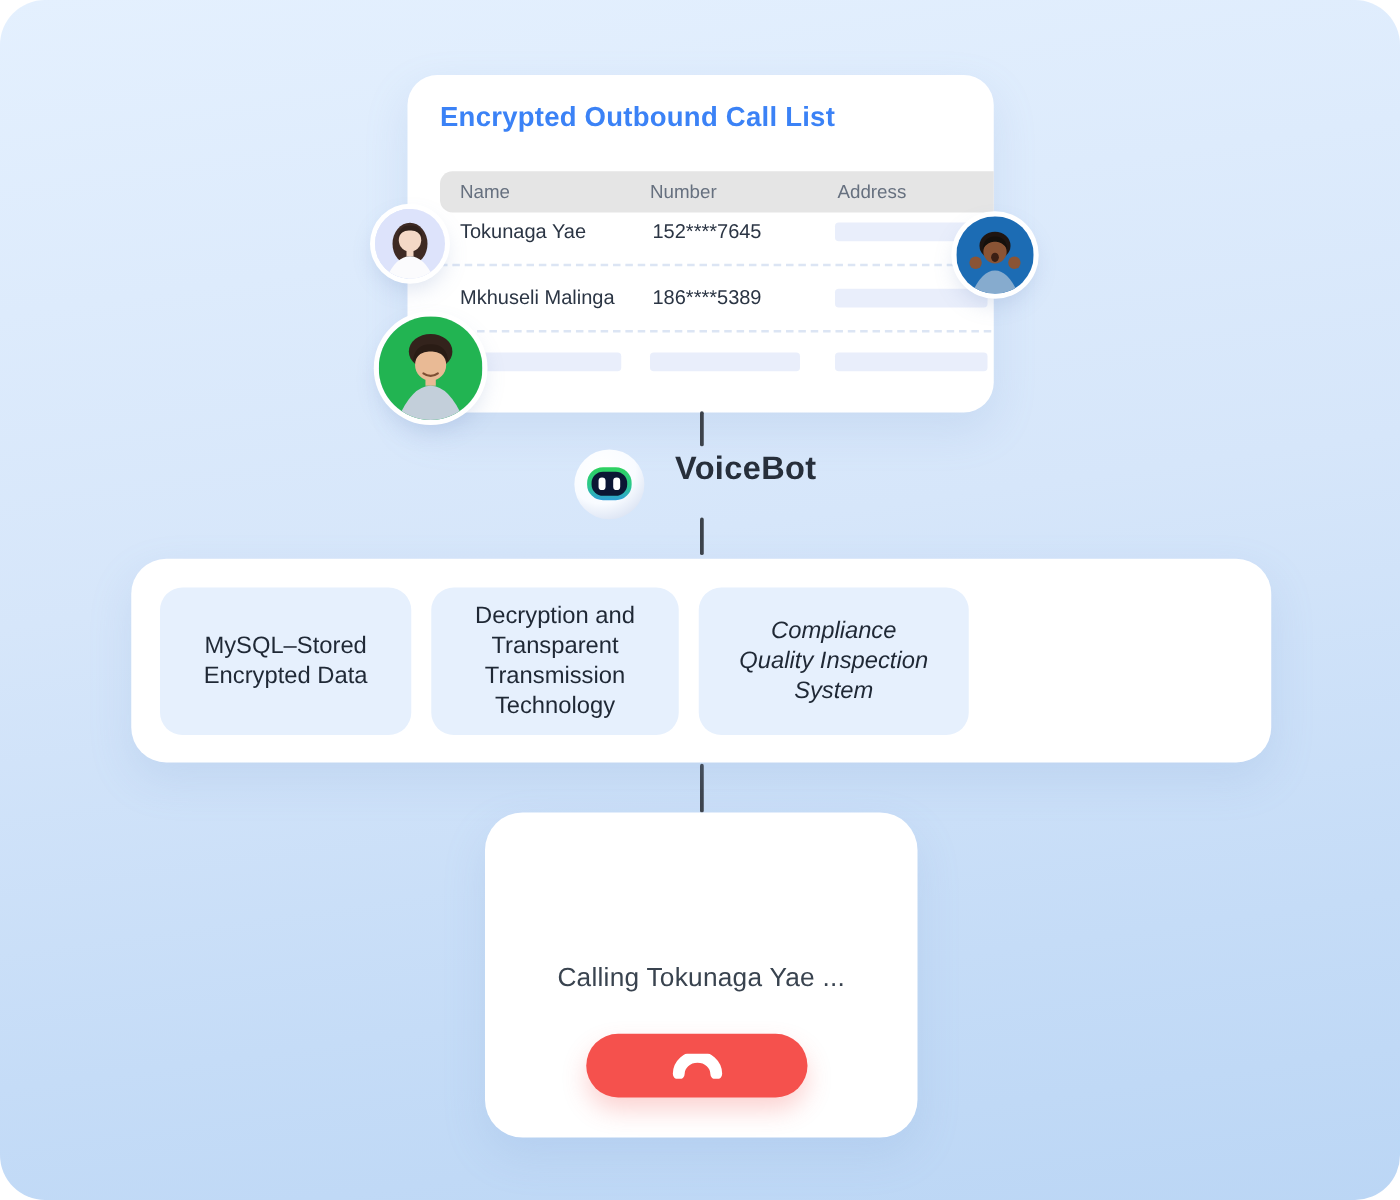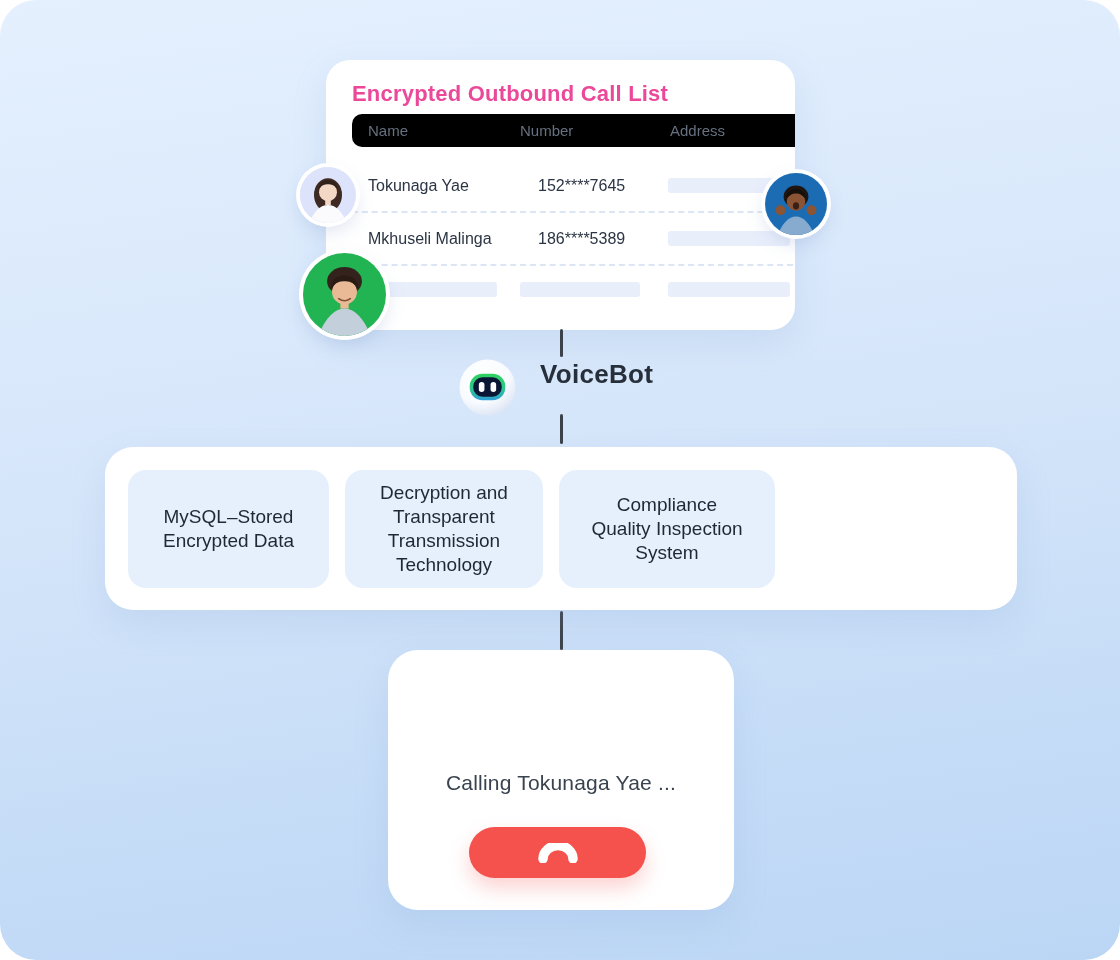--- a/index.html
+++ b/index.html
@@ -16,34 +16,34 @@
   }
   .card {
     position: absolute; background: #ffffff; border-radius: 24px;
     box-shadow: 0 14px 34px rgba(125, 158, 210, 0.18);
   }
 
   
   .call-card { left: 326px; top: 60px; width: 469px; height: 270px; }
   .call-title {
     position: absolute; left: 26px; top: 21px;
-    font-size: 22px; font-weight: 700; color: #ec4899; letter-spacing: .2px;
+    font-size: 22px; font-weight: 700; color: #3b82f6; letter-spacing: .2px;
   }
   .tbl-header {
-    position: absolute; left: 26px; right: 0; top: 54px; height: 33px;
-    background: #000000; border-radius: 10px 0 0 10px;
+    position: absolute; left: 26px; right: 0; top: 77px; height: 33px;
+    background: #e5e5e5; border-radius: 10px 0 0 10px;
     display: flex; align-items: center;
   }
   .tbl-header .col { position: absolute; font-size: 15px; color: #66707F; }
   .col-name    { left: 16px; }
   .col-number  { left: 168px; }
   .col-address { left: 318px; }
   .tbl-row { position: absolute; left: 0; right: 0; height: 53px; }
   .tbl-row .cell-name   { position: absolute; left: 42px;  top: 18px; font-size: 16px; color: #2B3544; }
-  .tbl-row .cell-number { position: absolute; left: 212px; top: 18px; font-size: 16px; color: #2B3544; }
+  .tbl-row .cell-number { position: absolute; left: 196px; top: 18px; font-size: 16px; color: #2B3544; }
   .row-1 { top: 99px; }
   .row-2 { top: 152px; }
   .row-3 { top: 205px; }
   .bar {
     position: absolute; height: 15px; border-radius: 3px; background: #E9EEFB;
   }
   .bar-address { left: 342px; top: 19px; width: 122px; }
   .row-3 .bar { top: 17px; }
   .bar-n1 { left: 42px;  width: 129px; }
   .bar-n2 { left: 194px; width: 120px; }
@@ -79,21 +79,21 @@
     display: flex; gap: 16px; padding: 23px 31px 0 23px; }
   .cap-box {
     height: 118px; border-radius: 18px; background: #E6F0FD;
     display: flex; align-items: center; justify-content: center; text-align: center;
     font-size: 19px; line-height: 1.26; color: #1F2835; padding: 0 8px;
   }
   .cap-box span { white-space: pre-line; }
   .cap-1 { width: 201px; }
   .cap-2 { width: 198px; }
   .cap-3 { width: 198px; }
-  .cap-4 { width: 216px; }
+  .cap-4 { width: 216px; font-style: italic; }
 
   
   .calling-card { left: 388px; top: 650px; width: 346px; height: 260px; border-radius: 30px; }
   .calling-text {
     position: absolute; left: 0; right: 0; top: 121px; text-align: center;
     font-size: 21px; color: #39434F; letter-spacing: .2px;
   }
   .hangup-btn {
     position: absolute; left: 81px; top: 177px; width: 177px; height: 51px;
     border-radius: 26px; background: #F5514D; border: none; cursor: pointer;

